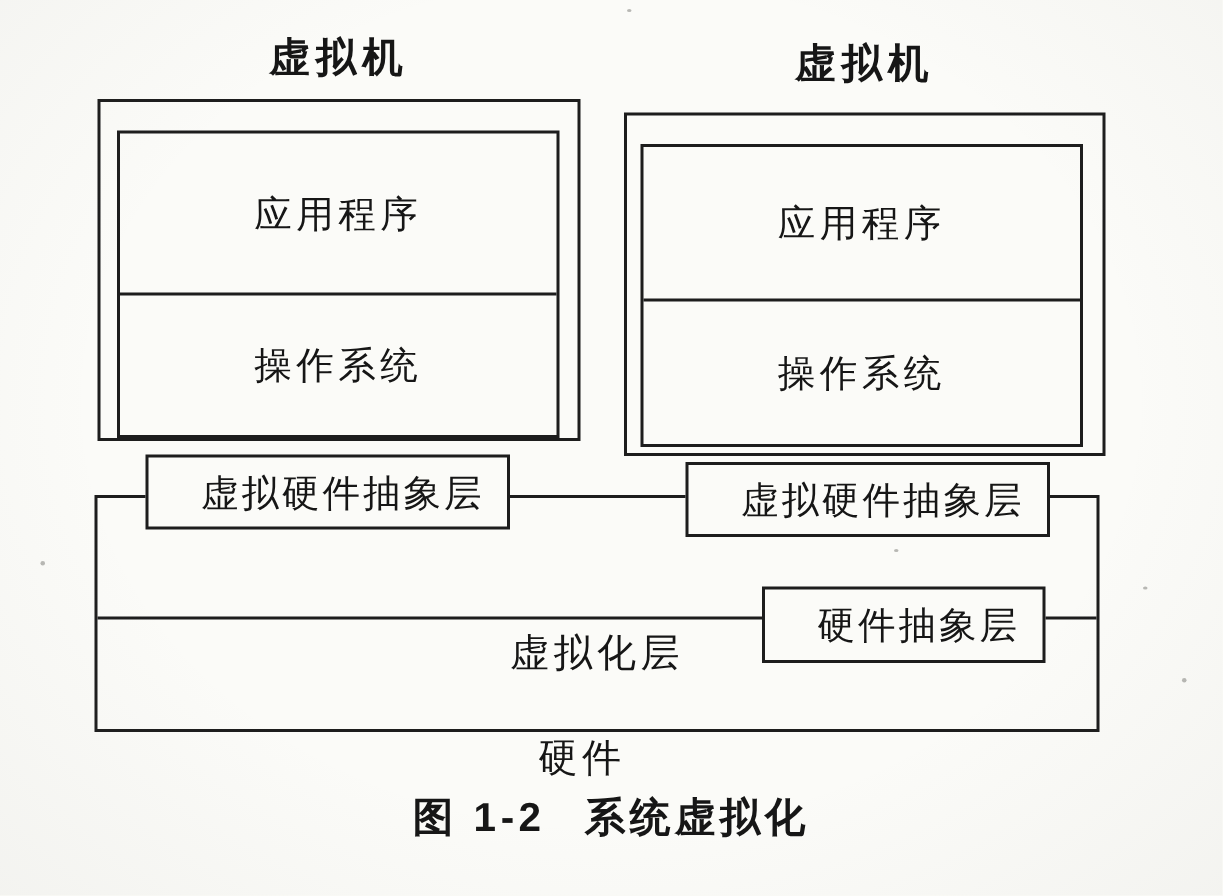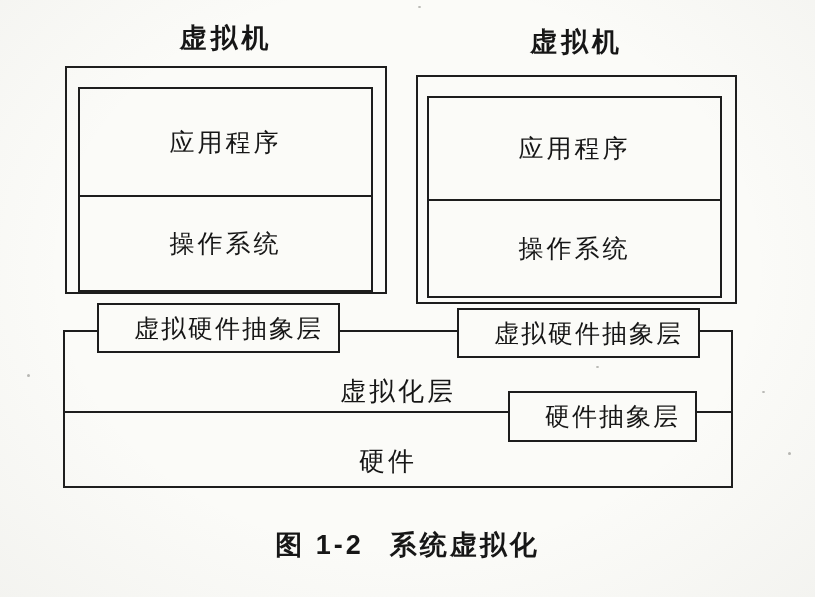--- a/index.html
+++ b/index.html
@@ -84,20 +84,21 @@
     padding-left: 20px;
   }
 
   .layer-label {
     position: absolute;
     text-align: center;
     font-size: 26px;
     font-weight: 500;
     letter-spacing: 3px;
     z-index: 1;
+    margin-top: 44px;
   }
 
   .caption {
     position: absolute;
     left: 0;
     width: 815px;
     text-align: center;
     font-size: 27px;
     font-weight: 700;
     letter-spacing: 3px;

